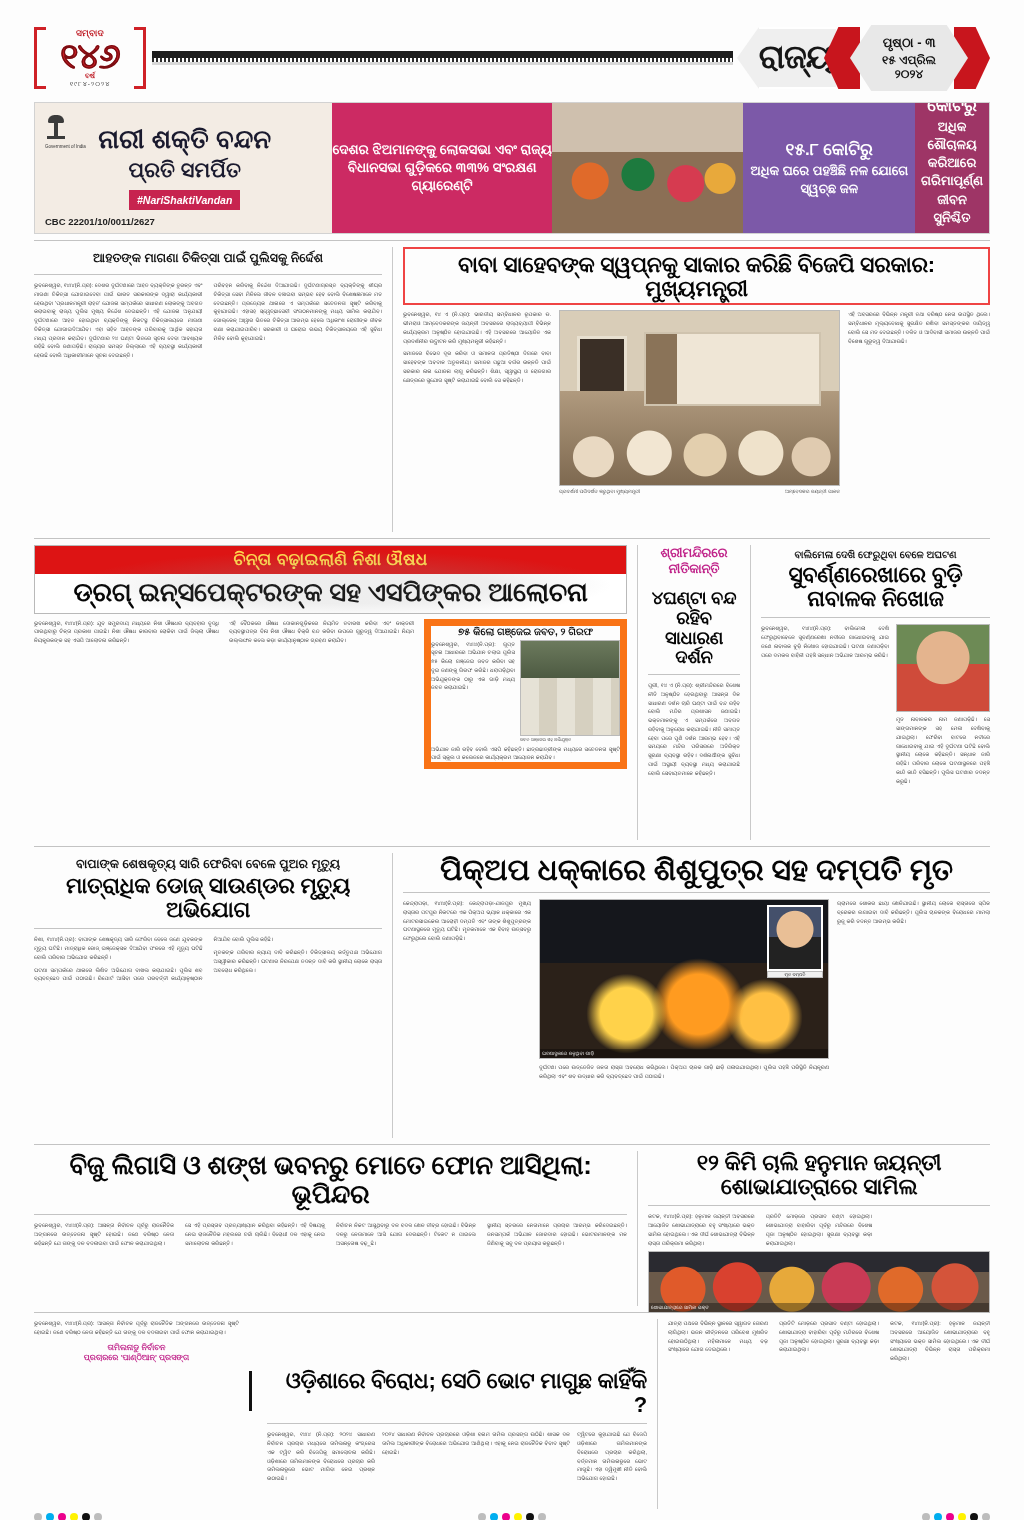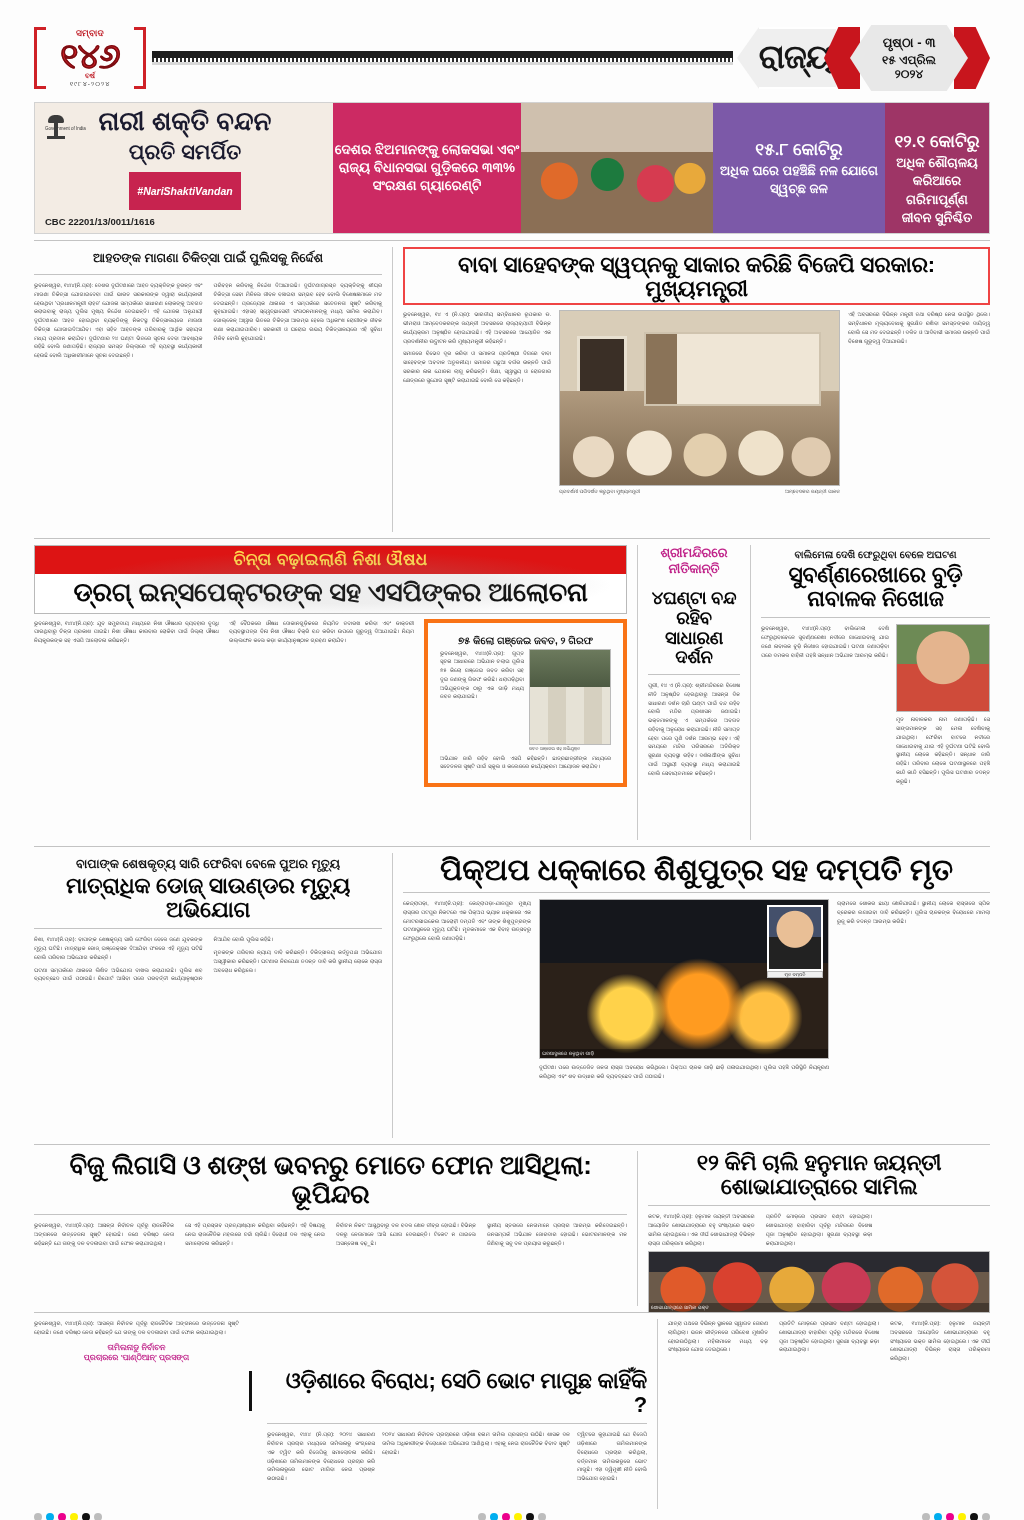--- a/index.html
+++ b/index.html
@@ -104,25 +104,25 @@
   .ad-title {
     font-size:26px; font-weight:bold; color:#1a1a2e; text-align:center;
     margin-top:-24px; line-height:1.15;
   }
   .ad-title2 {
     font-size:21px; font-weight:bold; color:#1a1a2e; text-align:center;
     line-height:1.2; margin-top:2px;
   }
   .ad-hash {
     align-self:center; background:#c7234f; color:#fff; font-style:italic;
-    font-size:10.5px; font-weight:bold; padding:13px 8px; margin-top:8px;
+    font-size:10.5px; font-weight:bold; padding:4px 8px; margin-top:8px;
   }
   .ad-cbc { font-size:9.5px; font-weight:bold; color:#222; margin-top:6px; }
   .ad-pink {
-    width:188px; background:#cc2a63; color:#fff;
+    width:220px; background:#cc2a63; color:#fff;
     display:flex; align-items:center; justify-content:center; text-align:center;
     font-size:13.5px; font-weight:bold; line-height:1.35;
   }
   .ad-photo {
     width:192px;
     background:
       radial-gradient(circle at 20% 60%, #e06a2a 0 18px, transparent 19px),
       radial-gradient(circle at 45% 55%, #1d7a3e 0 16px, transparent 17px),
       radial-gradient(circle at 70% 62%, #d63b50 0 18px, transparent 19px),
       radial-gradient(circle at 88% 58%, #e8a93b 0 15px, transparent 16px),
@@ -262,21 +262,21 @@
 
   .mini-head {
     text-align:center; font-size:13px; font-weight:bold; color:#c0248a;
     letter-spacing:-.2px;
   }
   .mini-head2 {
     text-align:center; font-size:8px; font-weight:bold; color:#c0248a; line-height:1.3;
   }
 
   
-  .boxed { border:4px solid #f97316; padding:12px; }
+  .boxed { border:7px solid #f97316; padding:0; }
   .box-head {
     text-align:center; font-size:10px; font-weight:bold; color:#111; margin-bottom:2px;
   }
 
   
   .tweet {
     border:1px solid #cfd9de; border-radius:8px; padding:4px 5px; background:#fff;
     font-family:"Liberation Sans", sans-serif;
   }
   .tw-row { display:flex; align-items:center; gap:4px; }
@@ -343,21 +343,21 @@
     <div class="ad-left">
       <div class="emblem">
         <div class="cap"></div>
           <div class="pillar"></div>
           <div class="base"></div>
       </div>
       <div class="emblem-caption">Government of India</div>
       <div class="ad-title">ନାରୀ ଶକ୍ତି ବନ୍ଦନ</div>
       <div class="ad-title2">ପ୍ରତି ସମର୍ପିତ</div>
       <div class="ad-hash">#NariShaktiVandan</div>
-      <div class="ad-cbc">CBC 22201/13/0011/1616</div>
+      <div class="ad-cbc">CBC 22201/10/0011/2627</div>
     </div>
     <div class="ad-pink">ଦେଶର ଝିଅମାନଙ୍କୁ ଲୋକସଭା ଏବଂ ରାଜ୍ୟ ବିଧାନସଭା ଗୁଡ଼ିକରେ ୩୩% ସଂରକ୍ଷଣ ଗ୍ୟାରେଣ୍ଟି</div>
     <div class="ad-photo"></div>
     <div class="ad-purple">
       <div>
         <span class="big-num">୧୫.୮ କୋଟିରୁ</span>
         <span>ଅଧିକ ଘରେ ପହଞ୍ଚିଛି ନଳ ଯୋଗେ ସ୍ୱଚ୍ଛ ଜଳ</span>
       </div>
     </div>
     <div class="ad-maroon">

